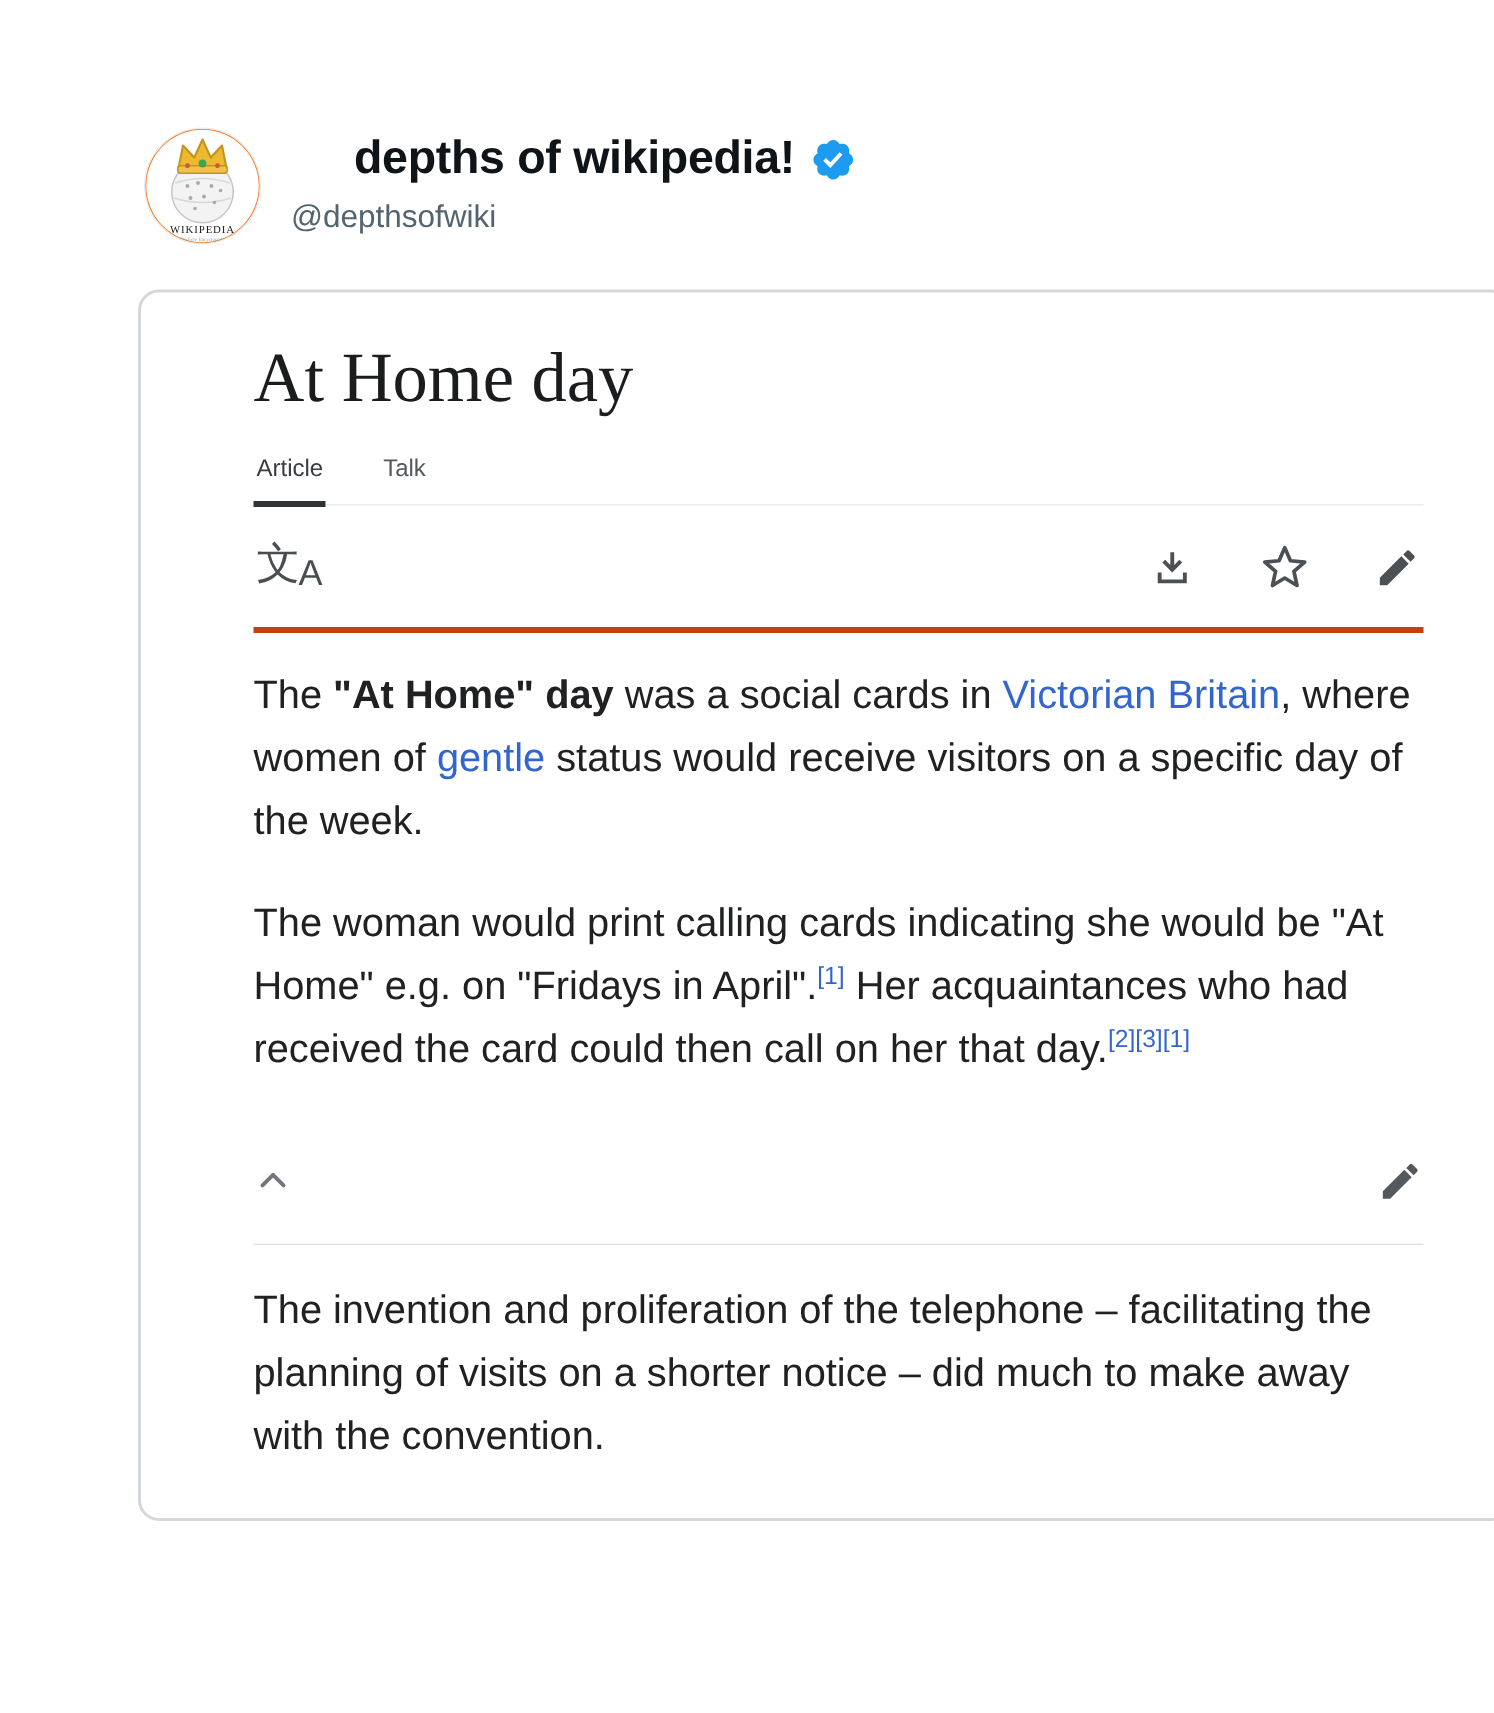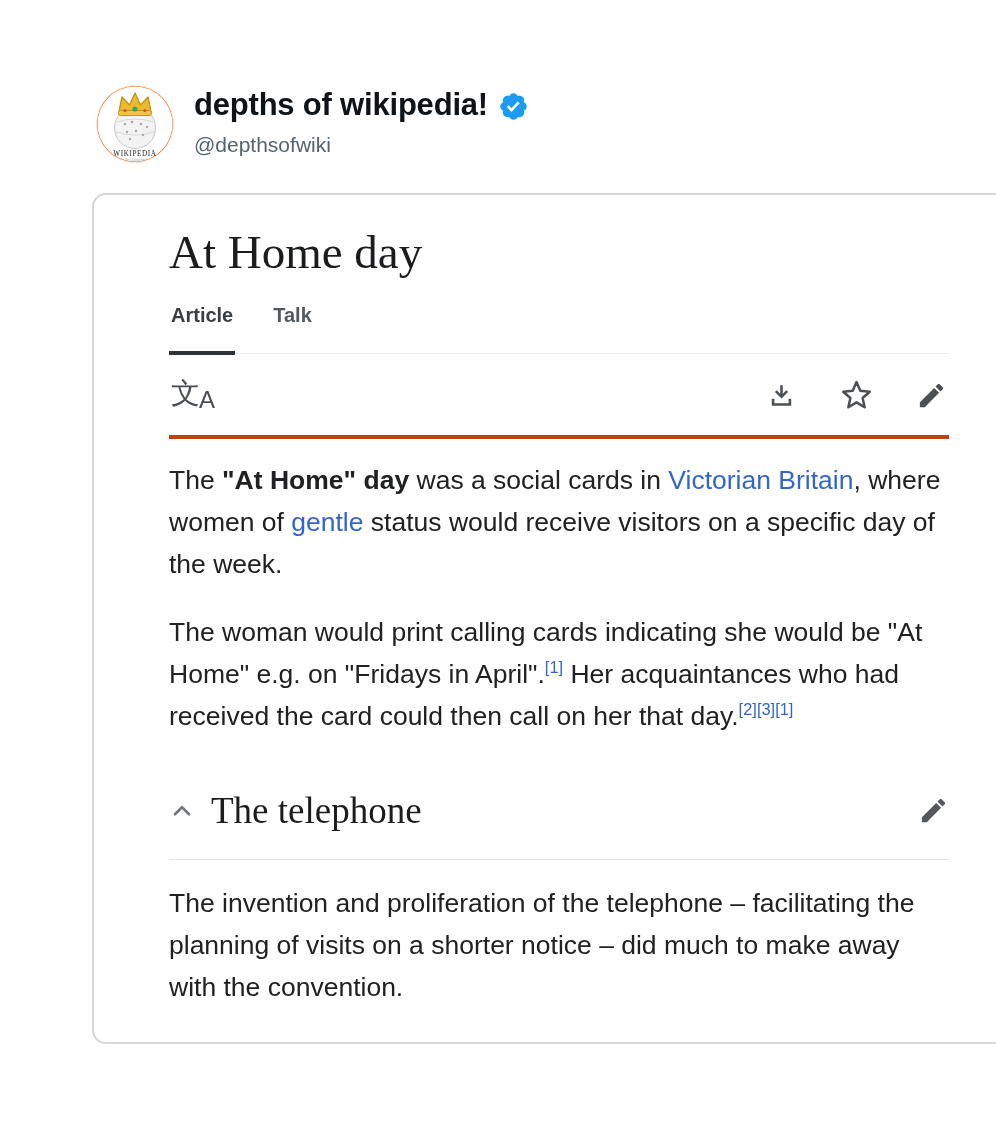--- a/index.html
+++ b/index.html
@@ -18,21 +18,21 @@
     padding: 85px 0 0 96px; gap: 20px;
   }
   .avatar {
     width: 78px; height: 78px; border-radius: 50%;
     border: 1px solid #ececec; background: #f97316;
     flex: 0 0 auto; overflow: hidden;
   }
   .names { display: flex; flex-direction: column; padding-top: 2px; gap: 10px; }
   .name-row { display: flex; align-items: center; gap: 10px; }
   .display-name {
-    font-size: 31px; font-weight: 700; color: #0f1419; letter-spacing: -0.2px;
+    font-size: 31px; font-weight: 700; color: #0f1419; letter-spacing: -0.2px; margin-left: 42px;
   }
   .verified { width: 31px; height: 31px; flex: 0 0 auto; margin-top: 2px; }
   .handle { font-size: 21px; font-weight: 400; color: #536471; }
 
   
   .wiki-card {
     width: 916px; margin: 30px 0 0 92px;
     border: 2px solid #d5d8db; border-radius: 14px;
     background: #fff;
     padding: 22px 57px 34px 75px;
@@ -41,22 +41,22 @@
     font-family: "Liberation Serif", "DejaVu Serif", serif;
     font-size: 47px; font-weight: 400; color: #1b1c1e;
     margin: 6px 0 0 0; line-height: 1.25;
   }
 
   .tabs {
     display: flex; gap: 36px; margin-top: 18px;
     border-bottom: 1px solid #eaecf0;
   }
   .tab {
-    font-size: 20px; font-weight: 700; color: #54595d;
-    padding: 4px 2px 24px 2px; cursor: pointer;
+    font-size: 16px; font-weight: 400; color: #54595d;
+    padding: 4px 2px 12px 2px; cursor: pointer;
   }
   .tab.active { color: #3a3e42; border-bottom: 4px solid #2f3236; margin-bottom: -2px; }
 
   .toolbar {
     display: flex; align-items: center;
     padding: 24px 2px 22px 2px;
     border-bottom: 4px solid #c2410c;
   }
   .lang-icon { font-size: 29px; color: #494e53; line-height: 1; cursor: pointer; }
   .lang-secondary { font-size: 24px; vertical-align: -5px; margin-left: -1px; }
@@ -167,21 +167,20 @@
     </div>
 
     <div class="wiki-body">
       <p><span>The </span><span class="seg-b">"At Home" day</span><span> was a social cards in </span><a class="seg-link">Victorian Britain</a><span>, where women of </span><a class="seg-link">gentle</a><span> status would receive visitors on a specific day of the week.</span></p>
       <p><span>The woman would print calling cards indicating she would be "At Home" e.g. on "Fridays in April".</span><a class="seg-ref">[1]</a><span> Her acquaintances who had received the card could then call on her that day.</span><a class="seg-ref">[2]</a><a class="seg-ref">[3]</a><a class="seg-ref">[1]</a></p>
 
       <div class="section-heading-row">
         <svg class="chevron" viewBox="0 0 24 24">
           <path fill="none" stroke="#72777d" stroke-width="2.4" stroke-linecap="round" stroke-linejoin="round" d="M5.5 15 L12 8.5 L18.5 15"></path>
         </svg>
-        <h2 class="section-heading">The telephone</h2>
         <button class="icon-btn section-edit">
           <svg width="31" height="31" viewBox="0 0 24 24">
             <path fill="#54595d" d="M3 17.2V21h3.8L17.9 9.9l-3.8-3.8L3 17.2zM20.7 7.1c.4-.4.4-1 0-1.4l-2.4-2.4c-.4-.4-1-.4-1.4 0l-1.8 1.8 3.8 3.8 1.8-1.8z"></path>
           </svg>
         </button>
       </div>
 
       <div class="section-body">
         <p><span>The invention and proliferation of the telephone – facilitating the planning of visits on a shorter notice – did much to make away with the convention.</span></p>
       </div>

